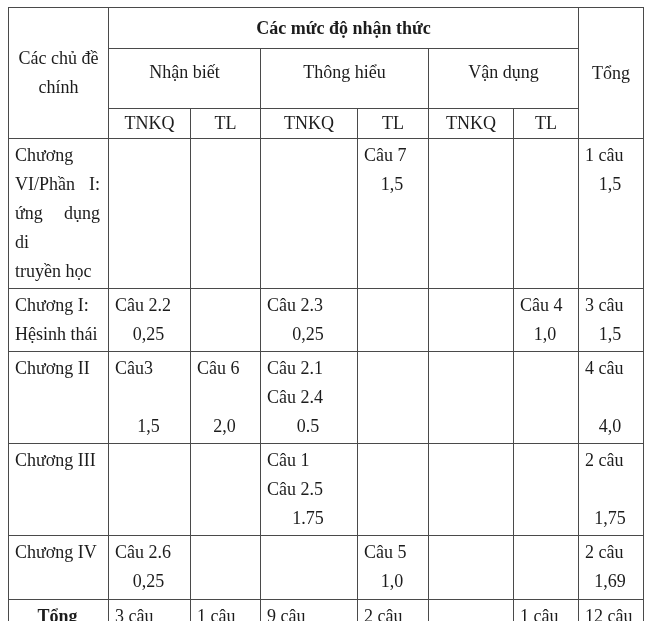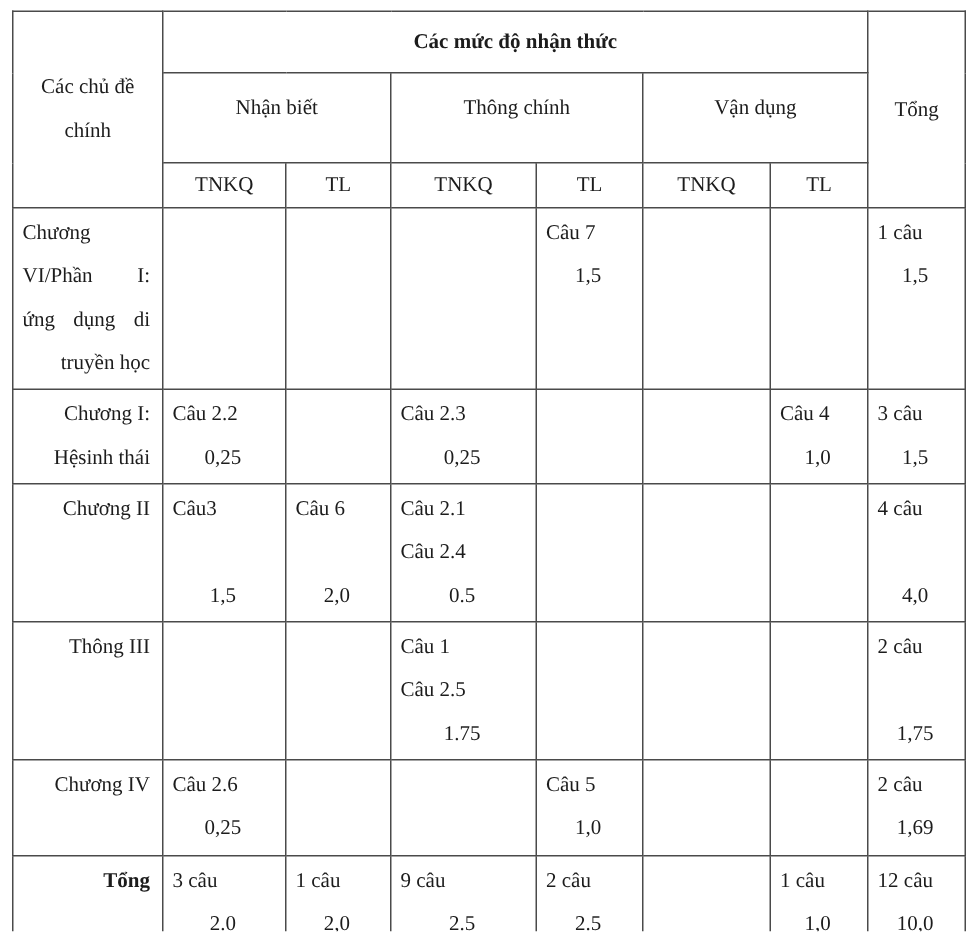--- a/index.html
+++ b/index.html
@@ -16,40 +16,40 @@
   table.matrix {
     border-collapse: collapse;
     table-layout: fixed;
     width: 635px;
     margin: 7px 0 0 8px;
   }
   td {
     border: 1.5px solid #4a4a4a;
     vertical-align: top;
     padding: 2px 8px 2px 6px;
-    font-size: 14px;
+    font-size: 18px;
     line-height: 29px;
     overflow: hidden;
   }
   
   tr.hrow1 { height: 41px; }
   tr.hrow2 { height: 60px; padding-left: 12px; }
   tr.hrow3 { height: 30px; padding-left: 44px; }
   td.hc { text-align: center; vertical-align: middle; padding: 0 4px; }
   td.levels-title { font-weight: bold; }
   tr.hrow2 td.hc { vertical-align: top; padding-top: 9px; }
   
   tr.r0 { height: 116px; }
   tr.r1 { height: 56px; margin-left: 32px; }
   tr.r2 { height: 89px; padding-left: 48px; }
   tr.r3 { height: 88px; }
   tr.r4 { height: 64px; }
   tr.r5 { height: 58px; }
   .ln { min-height: 29px; line-height: 29px; white-space: nowrap; }
-  .topic .ln { white-space: normal; text-align: right; }
+  .topic .ln { white-space: normal; }
   .ln.j { text-align: justify; text-align-last: justify; white-space: normal; }
   .ln.val { text-align: center; }
   td.topic.center { text-align: center; }
   td.topic.bold { font-weight: bold; }
 </style>
 </head>
 <body>
 
 <div class="page">
   <table class="matrix">
@@ -64,21 +64,21 @@
       <col style="width:65px">
     </colgroup>
     <tbody>
       <tr class="hrow1">
         <td class="hc" rowspan="3">Các chủ đề chính</td>
         <td class="hc levels-title" colspan="6">Các mức độ nhận thức</td>
         <td class="hc" rowspan="3">Tổng</td>
       </tr>
       <tr class="hrow2">
         <td class="hc" colspan="2">Nhận biết</td>
-        <td class="hc" colspan="2">Thông chính</td>
+        <td class="hc" colspan="2">Thông hiểu</td>
         <td class="hc" colspan="2">Vận dụng</td>
       </tr>
       <tr class="hrow3">
         <td class="hc">TNKQ</td>
         <td class="hc">TL</td>
         <td class="hc">TNKQ</td>
         <td class="hc">TL</td>
         <td class="hc">TNKQ</td>
         <td class="hc">TL</td>
       </tr>
@@ -152,21 +152,21 @@
           <td class="cell"></td>
           <td class="cell"></td>
           <td class="cell">
             <div class="ln">4 câu</div>
             <div class="ln"></div>
             <div class="ln val">4,0</div>
           </td>
         </tr>
         <tr class="r3">
           <td class="topic">
-            <div class="ln">Thông III</div>
+            <div class="ln">Chương III</div>
           </td>
           <td class="cell"></td>
           <td class="cell"></td>
           <td class="cell">
             <div class="ln">Câu 1</div>
             <div class="ln">Câu 2.5</div>
             <div class="ln val">1.75</div>
           </td>
           <td class="cell"></td>
           <td class="cell"></td>

